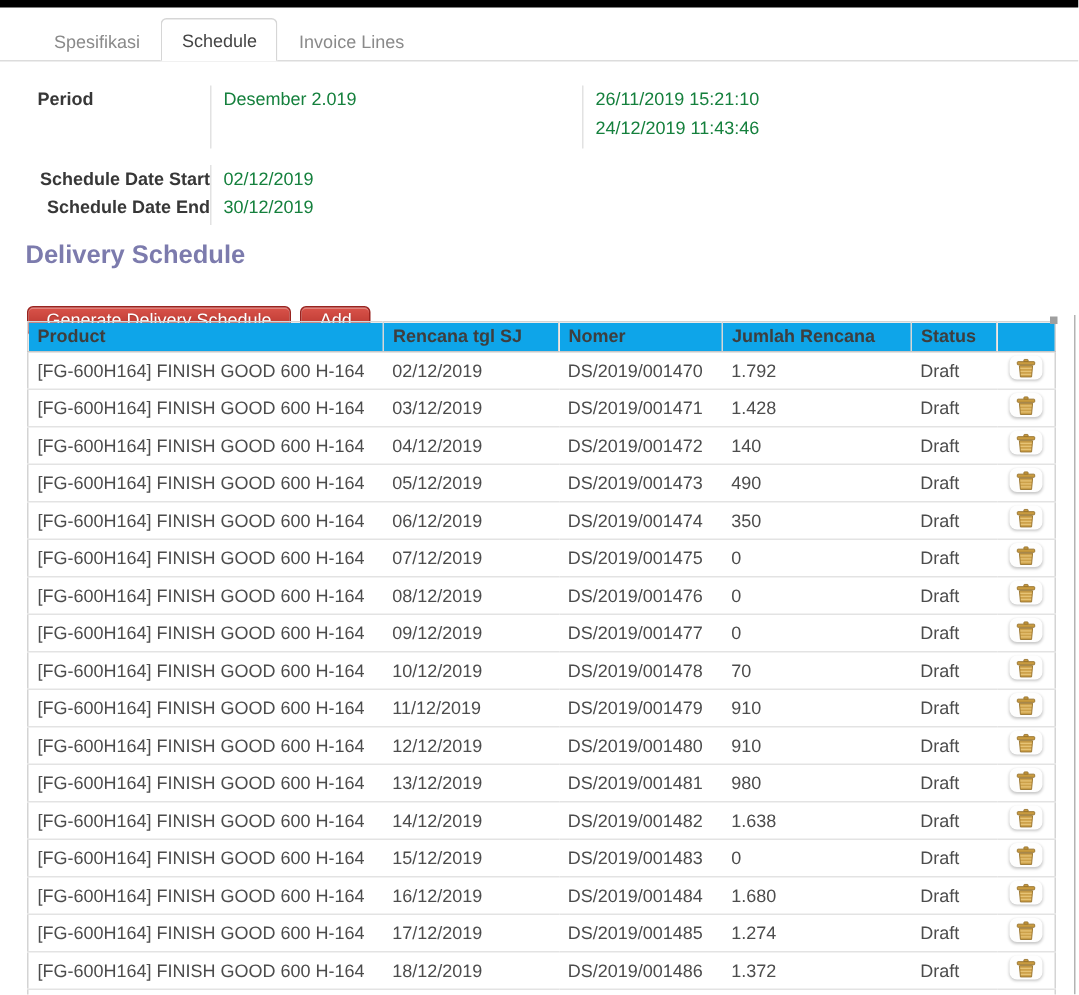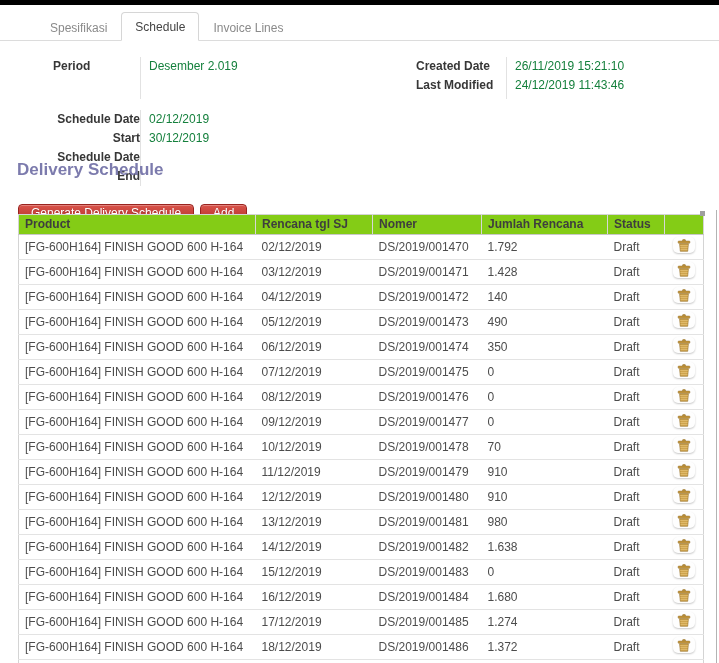--- a/index.html
+++ b/index.html
@@ -13,37 +13,37 @@
     color:#4c4c4c;
   }
 
   
   .topbar { position:absolute; left:0; top:0; width:719px; height:5px; background:#000; }
 
   
   .tabbar {
     position:absolute; left:0; top:5px; width:719px; height:36px;
     border-bottom:1px solid #dcdcdc;
-    display:flex; align-items:flex-end; padding-left:36px;
+    display:flex; align-items:flex-end; padding-left:22px;
   }
   .tab {
     padding:7px 13px 6px 13px;
     color:#8a8a8a; cursor:pointer; position:relative; top:1px;
     border:1px solid transparent; border-bottom:none;
   }
   .tab.active {
     background:#fff; color:#444;
     border:1px solid #d6d6d6; border-bottom:1px solid #fff;
     border-radius:4px 4px 0 0;
   }
 
   
   .fgroup { position:absolute; display:flex; }
   .fgroup .labels { display:flex; flex-direction:column; }
-  .fgroup .labels .flabel { font-weight:bold; color:#373737; line-height:19px;margin-left:28px; }
+  .fgroup .labels .flabel { font-weight:bold; color:#373737; line-height:19px; }
   .fgroup .values {
     border-left:1px solid #e2e2e2; padding-left:8px;
     display:flex; flex-direction:column;
   }
   .fgroup .values .fvalue { line-height:19px; color:#15803d; }
   .g-period   { left:25px;  top:57px;  }
   .g-period   .labels { width:115px; }
   .g-period   .values { min-height:42px; }
   .g-created  { left:388px; top:57px;  }
   .g-created  .labels { width:118px; }
@@ -74,21 +74,21 @@
   }
 
   
   table.sched {
     position:absolute; left:18px; top:214px; width:685px;
     border-collapse:collapse; table-layout:fixed;
     font-size:12px; color:#4c4c4c;
     border:1px solid #d4d4d4;
   }
   table.sched th {
-    background:#84cc16; font-weight:bold; text-align:left;
+    background:#0ea5e9; font-weight:bold; text-align:left;
     padding:2px 6px; line-height:15px;
     border-left:1px solid #d7d7d7;
     border-bottom:1px solid #c8c8c8;
     color:#3e3e3e;
     white-space:nowrap; overflow:hidden;
   }
   table.sched th:first-child { border-left:none; }
   table.sched td {
     padding:2px 6px; line-height:17px;
     border-top:1px solid #e3e3e3;
@@ -123,24 +123,20 @@
 <div class="fgroup g-period">
   <div class="labels">
     <div class="flabel">Period</div>
   </div>
   <div class="values">
     <div class="fvalue">Desember 2.019</div>
   </div>
 </div>
 
 <div class="fgroup g-created">
-  <div class="labels">
-    <div class="flabel">Created Date</div>
-    <div class="flabel">Last Modified</div>
-  </div>
   <div class="values">
     <div class="fvalue">26/11/2019 15:21:10</div>
     <div class="fvalue">24/12/2019 11:43:46</div>
   </div>
 </div>
 
 <div class="fgroup g-schedule">
   <div class="labels">
     <div class="flabel">Schedule Date Start</div>
     <div class="flabel">Schedule Date End</div>

